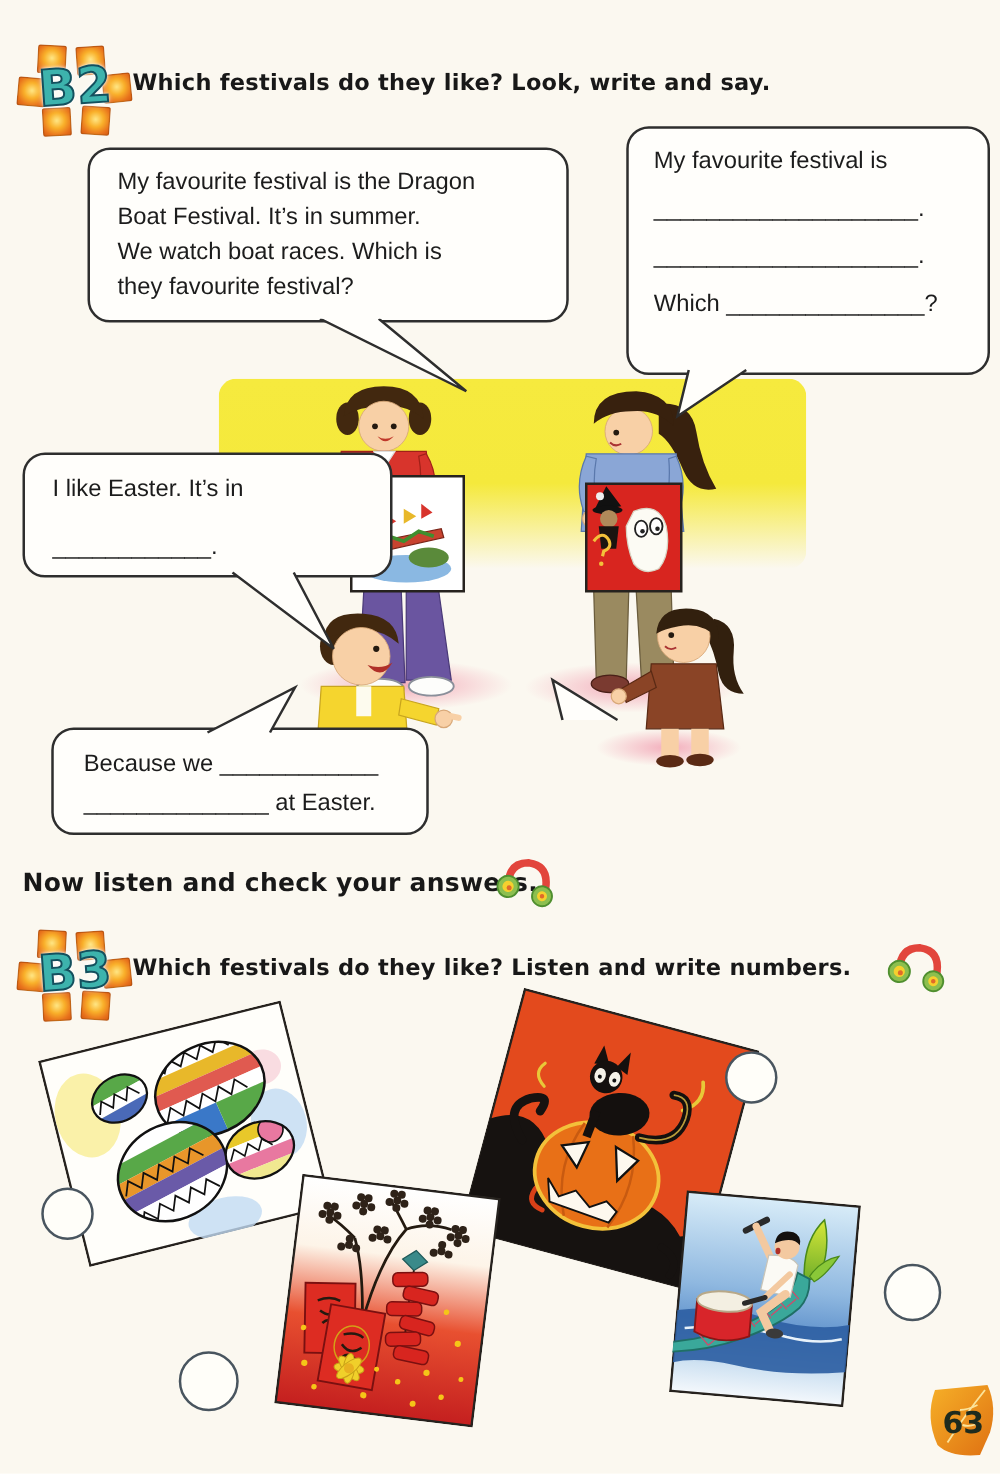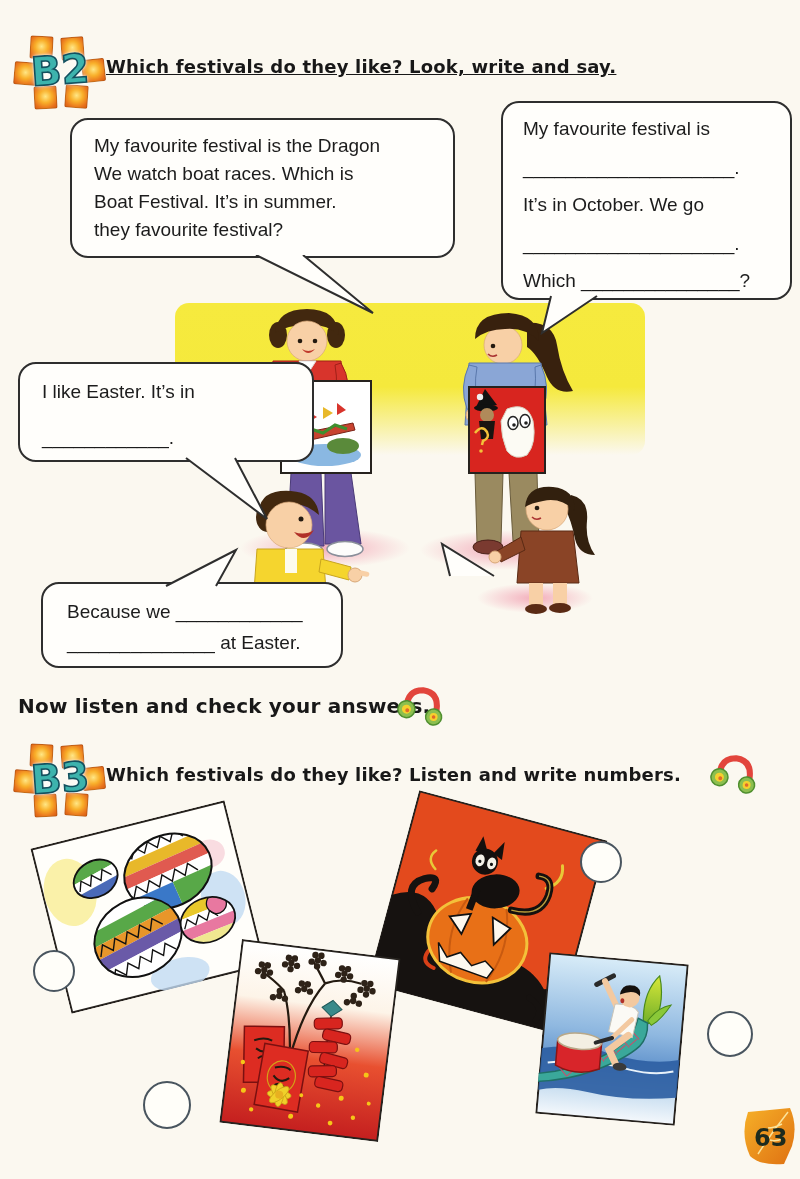--- a/index.html
+++ b/index.html
@@ -41,36 +41,35 @@
 
   <div class="badge" style="left:14px;top:36px;">
     <i class="sq" style="left:16px;top:0;transform:rotate(3deg)"></i>
     <i class="sq" style="left:47px;top:1px;transform:rotate(-4deg)"></i>
     <i class="sq" style="left:0;top:26px;transform:rotate(5deg)"></i>
     <i class="sq" style="left:68px;top:23px;transform:rotate(-6deg)"></i>
     <i class="sq" style="left:20px;top:50px;transform:rotate(-3deg)"></i>
     <i class="sq" style="left:51px;top:49px;transform:rotate(4deg)"></i>
     <span class="lbl">B2</span>
   </div>
-  <h2 class="comic" style="left:106px;top:56px;text-decoration:underline;">Which festivals do they like? Look, write and say.</h2>
+  <h2 class="comic" style="left:106px;top:56px;">Which festivals do they like? Look, write and say.</h2>
 
   <div class="bubble" style="left:70px;top:118px;width:385px;height:140px;padding:12px 22px;">
     <p>My favourite festival is the Dragon</p>
+    <p>Boat Festival. It’s in summer.</p>
     <p>We watch boat races. Which is</p>
-    <p>Boat Festival. It’s in summer.</p>
     <p>they favourite festival?</p>
   </div>
   <svg class="tail" style="left:253px;top:255px;" width="126" height="62">
     <path d="M3,0 L120,58 L50,0"></path>
   </svg>
 
   <div class="bubble b-oct" style="left:461px;top:101px;width:291px;height:199px;padding:12px 20px;margin-left:40px;">
     <p>My favourite festival is</p>
     <p>____________________.</p>
-    <p>It’s in October. We go</p>
     <p>____________________.</p>
     <p>Which _______________?</p>
   </div>
   <svg class="tail" style="left:535px;top:295px;" width="72" height="42">
     <path d="M16,1 L7,38 L62,1"></path>
   </svg>
 
   <div class="bubble b-easter" style="left:18px;top:362px;width:296px;height:100px;padding:14px 22px;">
     <p>I like Easter. It’s in</p>
     <p>____________.</p>

